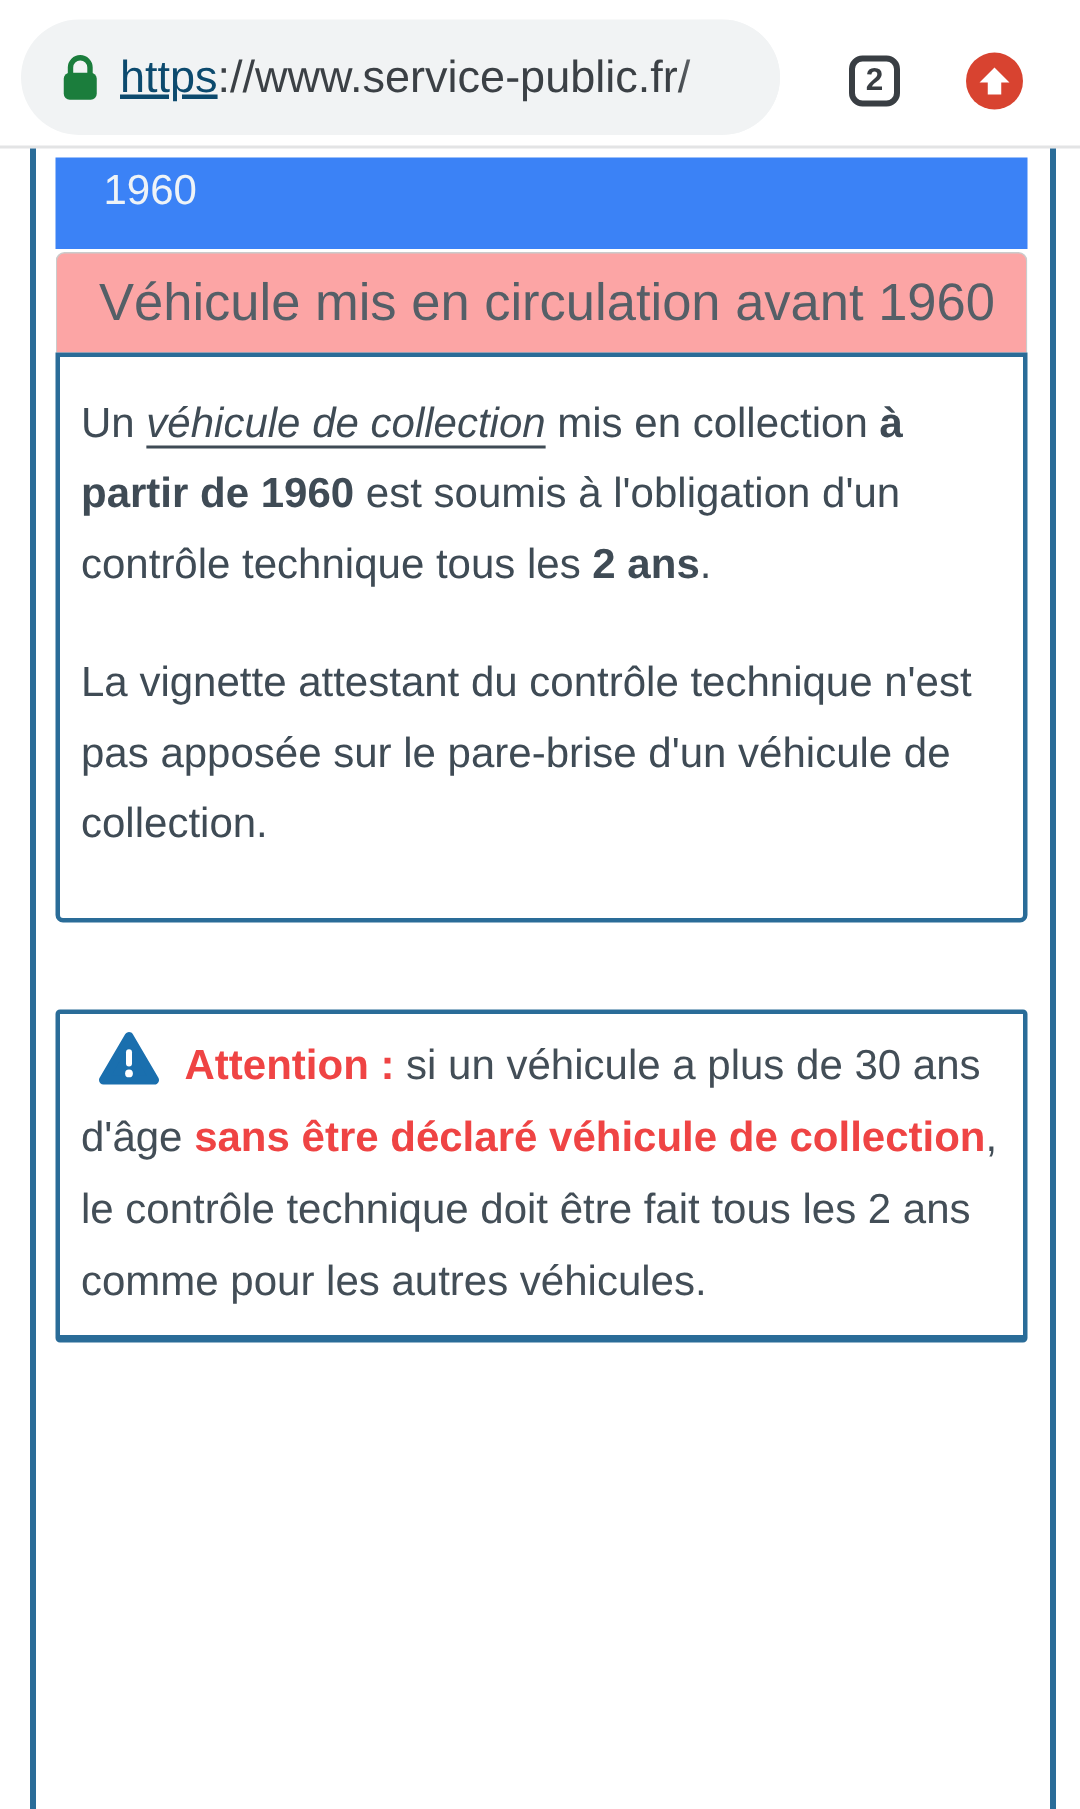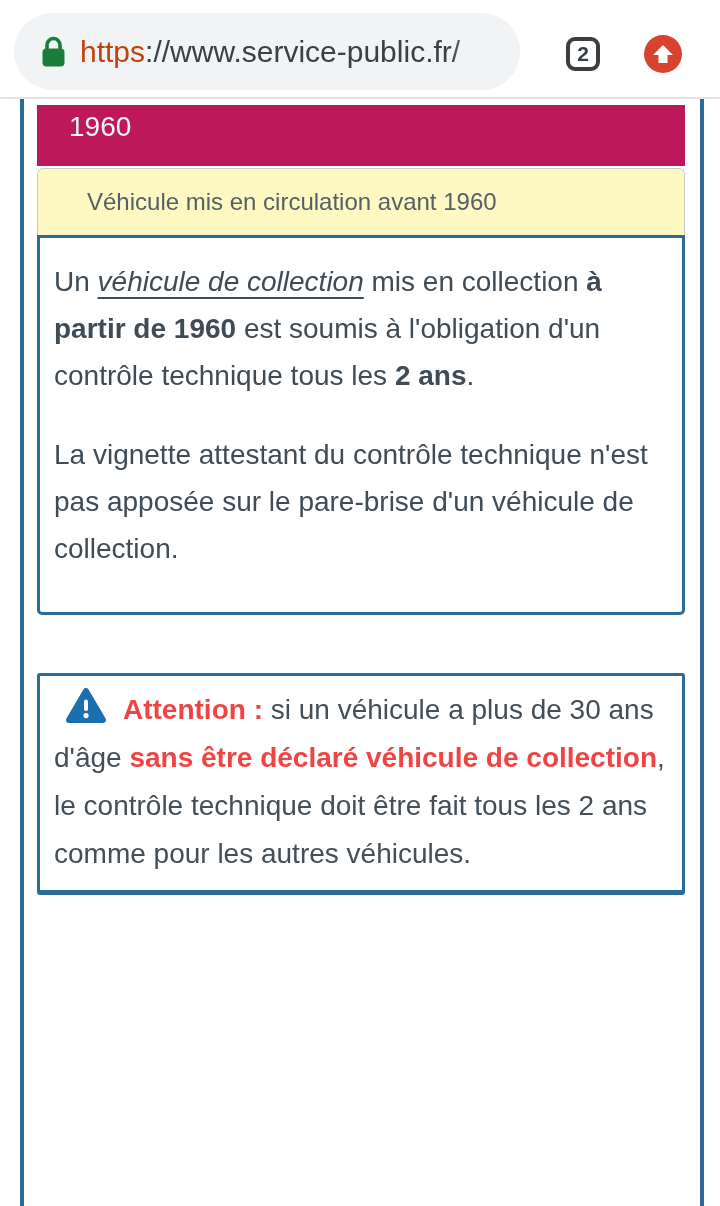--- a/index.html
+++ b/index.html
@@ -6,43 +6,43 @@
   .screen{position:relative;width:720px;height:1206px;background:#fff;overflow:hidden;
           font-family:"Liberation Sans","DejaVu Sans",sans-serif;}
 
   
   .toolbar{position:absolute;left:0;top:0;width:720px;height:97px;background:#fff;
            border-bottom:2px solid #e3e4e5;}
   .pill{position:absolute;left:14px;top:13px;width:506px;height:77px;background:#f1f3f4;
         border-radius:40px;display:flex;align-items:center;overflow:hidden;}
   .lockwrap{margin-left:26px;flex:0 0 auto;display:flex;align-items:center;}
   .url{margin-left:13px;font-size:30px;white-space:nowrap;color:#3b4045;letter-spacing:0;}
-  .url .scheme{color:#c2410c;}
+  .url .scheme{color:#0c4a6e;text-decoration:underline;}
   .pill .fade{position:absolute;right:0;top:0;width:70px;height:100%;
               background:linear-gradient(to right, rgba(241,243,244,0), #f1f3f4 75%);}
   .tabbtn{position:absolute;left:566px;top:37px;width:26px;height:26px;border:4px solid #393e43;
           border-radius:9px;display:flex;align-items:center;justify-content:center;
           font-size:21px;font-weight:bold;color:#393e43;background:#fff;}
   .updbtn{position:absolute;left:644px;top:35px;width:38px;height:38px;border-radius:50%;
           background:#d84330;display:flex;align-items:center;justify-content:center;}
 
   
   .vline{position:absolute;top:99px;width:4px;height:1107px;background:#2a6c98;}
   .vline.left{left:20px;}
   .vline.right{left:700px;}
 
   .column{position:absolute;left:37px;top:99px;width:648px;}
 
   
-  .tab-active{margin-top:6px;height:61px;background:#be185d;color:#eef3f7;
+  .tab-active{margin-top:6px;height:61px;background:#3b82f6;color:#eef3f7;
               font-size:28px;padding:6px 0 0 32px;box-sizing:border-box;}
-  .tab-inactive{margin-top:2px;height:67px;background:#fef9c3;border:1px solid #cbcbcb;
+  .tab-inactive{margin-top:2px;height:67px;background:#fca5a5;border:1px solid #cbcbcb;
                 border-bottom:none;border-radius:6px 6px 0 0;box-sizing:border-box;
-                color:#555f67;font-size:24px;display:flex;align-items:center;
-                padding-left:49px;}
+                color:#555f67;font-size:35px;display:flex;align-items:center;
+                padding-left:28px;}
 
   
   .infobox{border:3px solid #2a6c98;border-radius:0 0 5px 5px;background:#fff;
            padding:20px 16px 40px 14px;color:#3f4b55;font-size:28px;line-height:47px;}
   .infobox p{margin:0 0 32px 0;}
   .infobox p:last-child{margin-bottom:0;}
   .b{font-weight:bold;}
   .i{font-style:italic;}
   .term{font-style:italic;text-decoration:underline;text-decoration-thickness:2px;
         text-underline-offset:6px;color:#3f4b55;cursor:pointer;}

